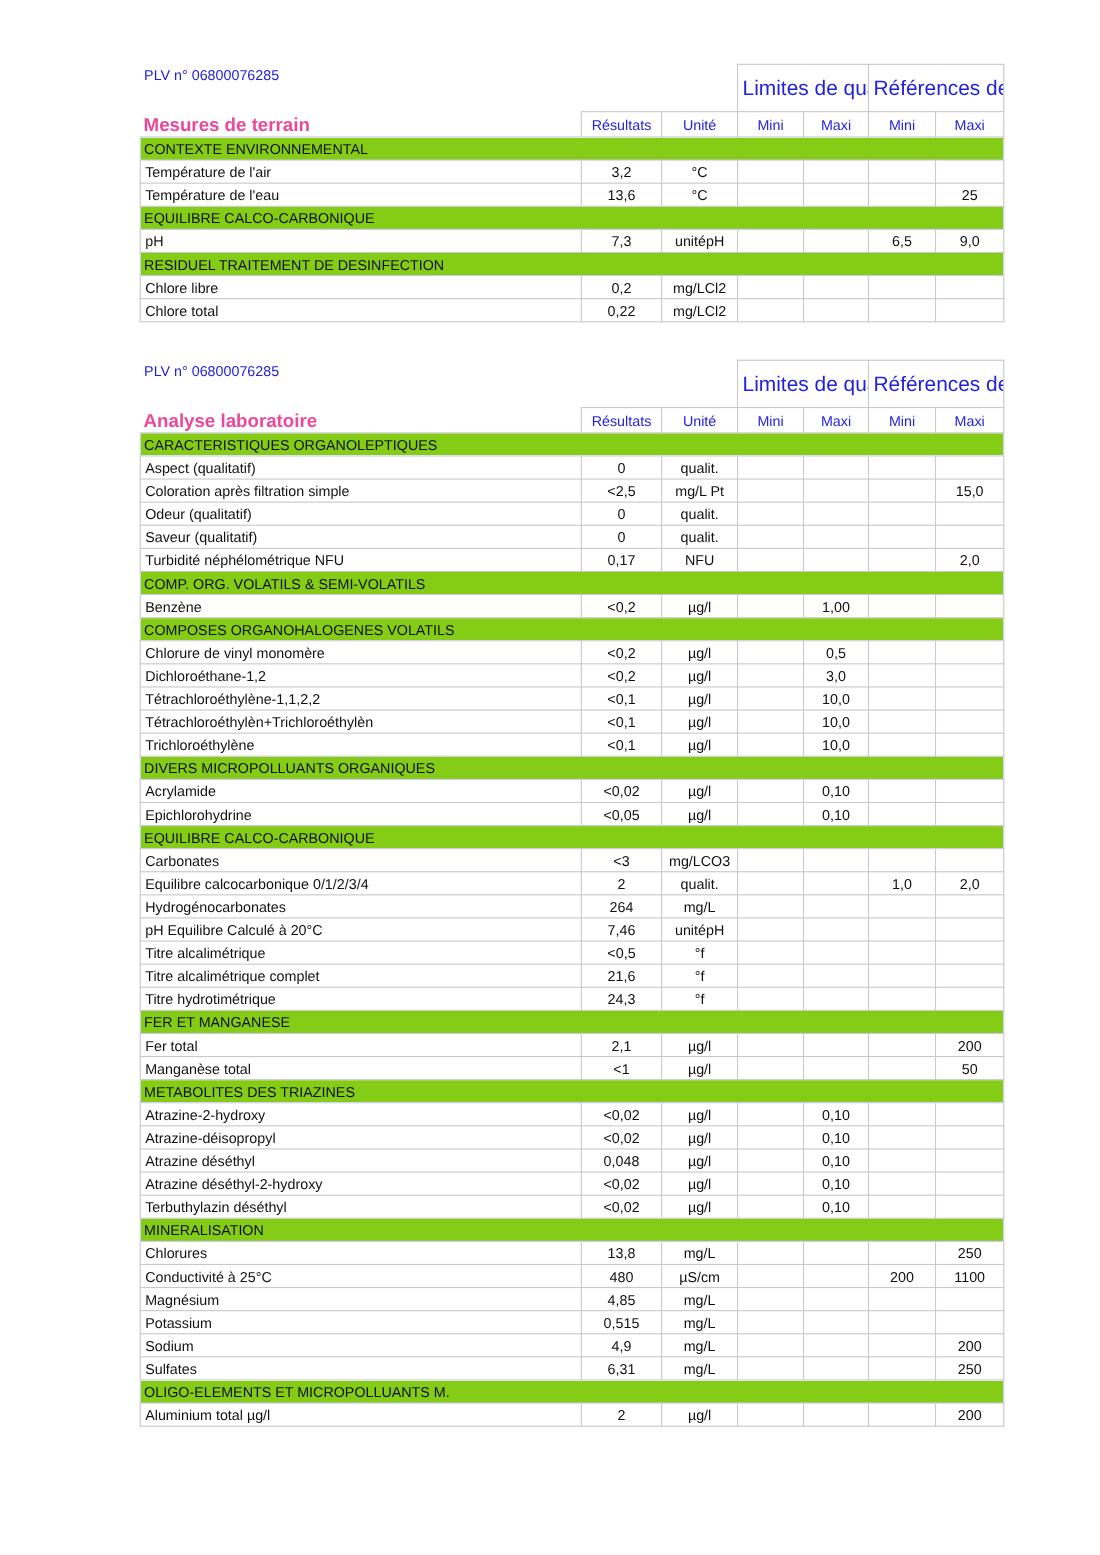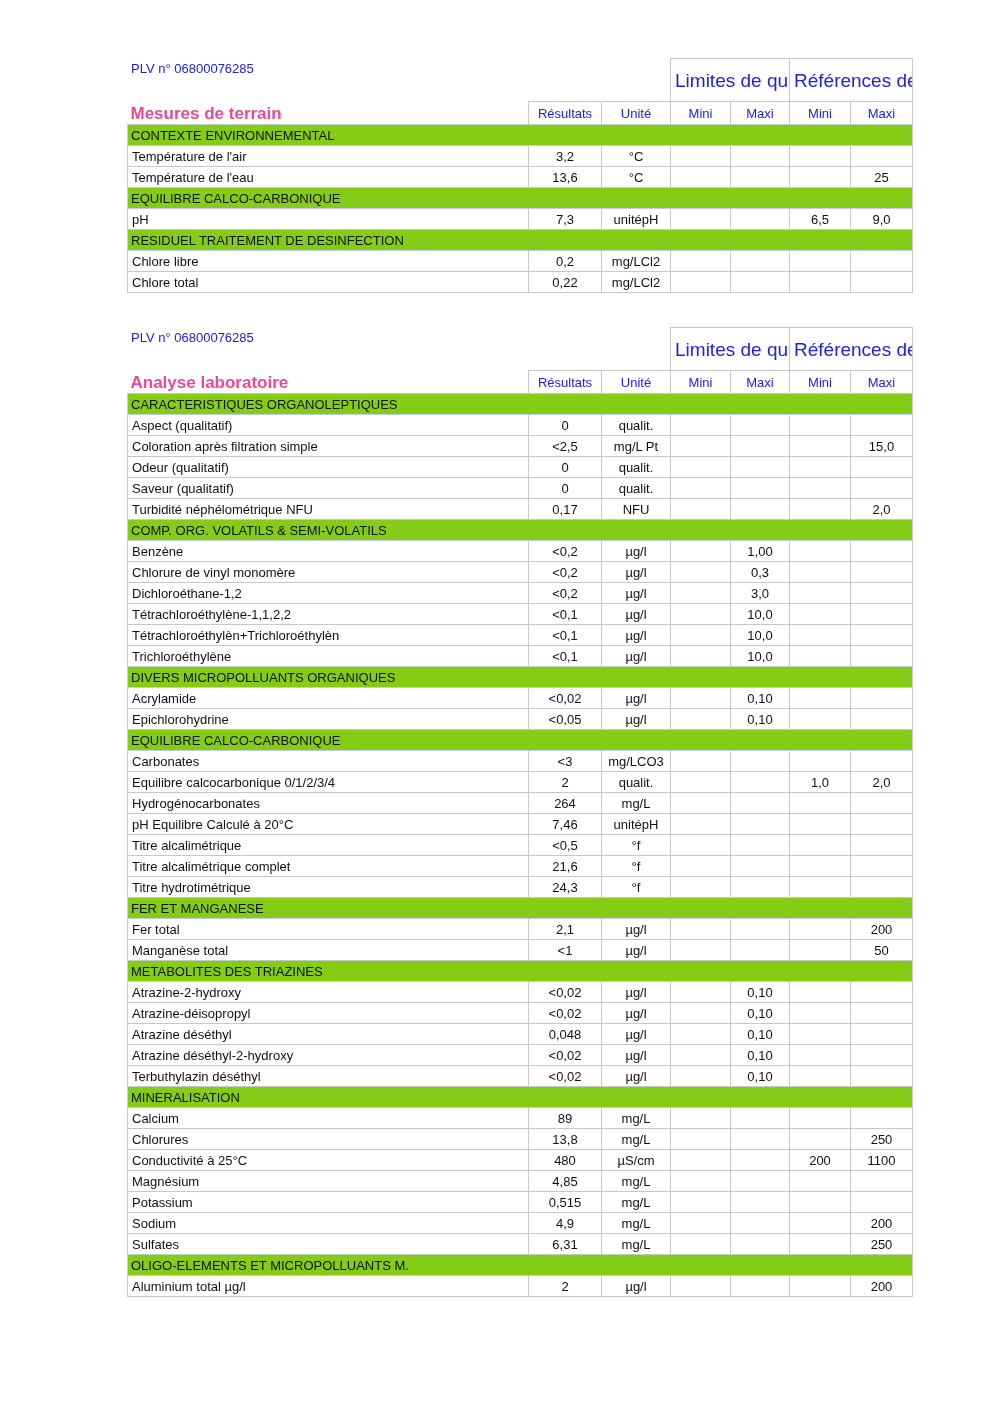--- a/index.html
+++ b/index.html
@@ -184,26 +184,29 @@
         </tr>
         <tr class="row">
           <td>Benzène</td>
           <td class="c">&lt;0,2</td>
           <td class="c">µg/l</td>
           <td class="c"></td>
           <td class="c">1,00</td>
           <td class="c"></td>
           <td class="c"></td>
         </tr>
+        <tr class="sec">
+          <td colspan="7">COMPOSES ORGANOHALOGENES VOLATILS</td>
+        </tr>
         <tr class="row">
           <td>Chlorure de vinyl monomère</td>
           <td class="c">&lt;0,2</td>
           <td class="c">µg/l</td>
           <td class="c"></td>
-          <td class="c">0,3</td>
+          <td class="c">0,5</td>
           <td class="c"></td>
           <td class="c"></td>
         </tr>
         <tr class="row">
           <td>Dichloroéthane-1,2</td>
           <td class="c">&lt;0,2</td>
           <td class="c">µg/l</td>
           <td class="c"></td>
           <td class="c">3,0</td>
           <td class="c"></td>
@@ -387,29 +390,20 @@
           <td>Terbuthylazin déséthyl</td>
           <td class="c">&lt;0,02</td>
           <td class="c">µg/l</td>
           <td class="c"></td>
           <td class="c">0,10</td>
           <td class="c"></td>
           <td class="c"></td>
         </tr>
         <tr class="sec">
           <td colspan="7">MINERALISATION</td>
-        </tr>
-        <tr class="row">
-          <td>Calcium</td>
-          <td class="c">89</td>
-          <td class="c">mg/L</td>
-          <td class="c"></td>
-          <td class="c"></td>
-          <td class="c"></td>
-          <td class="c"></td>
         </tr>
         <tr class="row">
           <td>Chlorures</td>
           <td class="c">13,8</td>
           <td class="c">mg/L</td>
           <td class="c"></td>
           <td class="c"></td>
           <td class="c"></td>
           <td class="c">250</td>
         </tr>

